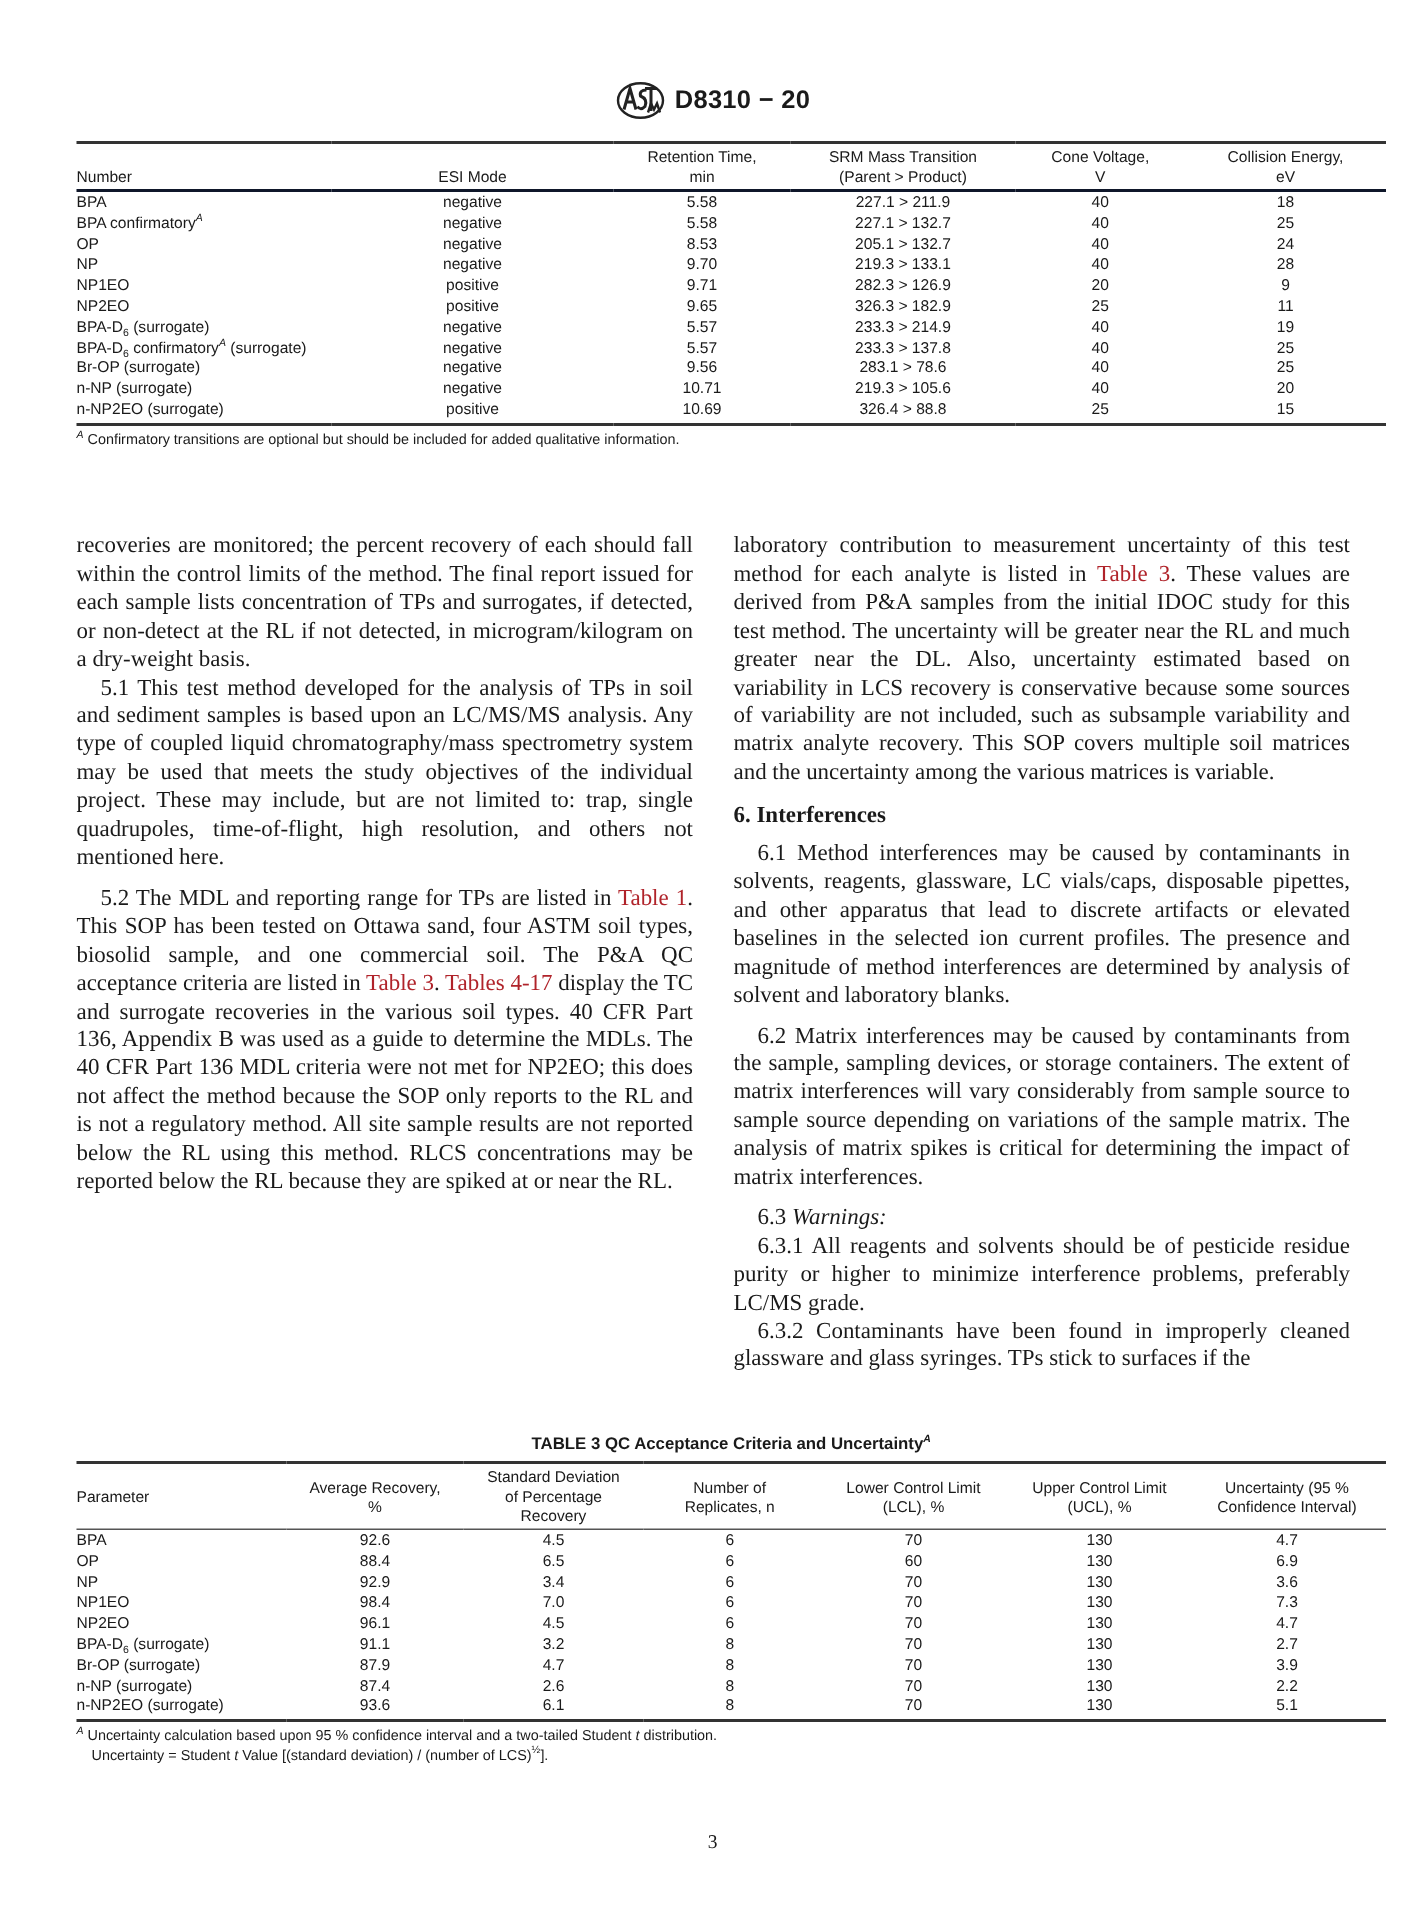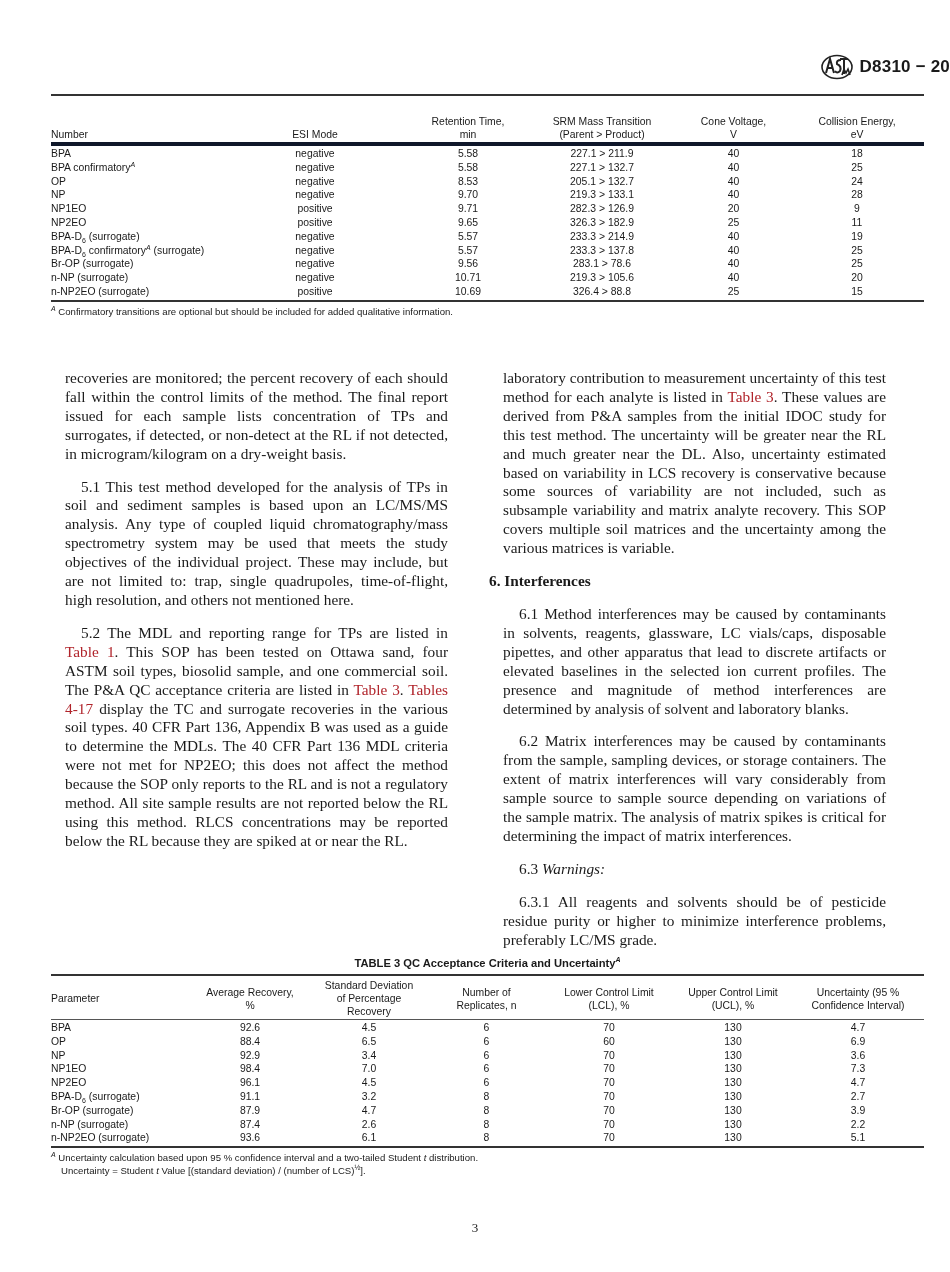--- a/index.html
+++ b/index.html
@@ -1,44 +1,44 @@
 <!DOCTYPE html>
 <html><head>
 <meta charset="utf-8">
 <style>
   html, body { margin: 0; padding: 0; background: #ffffff; }
   body { width: 950px; height: 1272px; position: relative; overflow: hidden; color: #1a1a1a; }
 
-  .header { position: absolute; top: 54px; left: 0; width: 950px; text-align: right; }
+  .header { position: absolute; top: 54px; left: 0; width: 950px; text-align: center; }
   .header-inner { display: inline-flex; align-items: center; gap: 6px; }
   .logo { width: 34px; height: 26px; }
   .doc-id { font-family: "Liberation Sans", sans-serif; font-weight: bold; font-size: 17px; letter-spacing: 0.2px; }
 
   .table-title { font-family: "Liberation Sans", sans-serif; font-weight: bold; font-size: 11.2px; text-align: center; }
   table.data { border-collapse: collapse; font-family: "Liberation Sans", sans-serif; font-size: 10.4px; }
   table.data th { font-weight: normal; vertical-align: bottom; line-height: 13px; padding: 0; }
   table.data td { padding: 0; line-height: 13.8px; }
   table.data .c { text-align: center; }
   table.data .l { text-align: left; }
   .sup { font-size: 7px; vertical-align: super; font-style: italic; line-height: 0; }
   .sub { font-size: 7px; vertical-align: sub; line-height: 0; }
   .footnote { font-family: "Liberation Sans", sans-serif; font-size: 9.6px; line-height: 12.5px; }
 
   #t2 { position: absolute; left: 51px; top: 94px; width: 873px; }
   #t2 .table-title { margin-bottom: 6px; }
   #t2 table { width: 873px; border-top: 2px solid #333; border-bottom: 2px solid #333; }
-  #t2 thead tr th { border-bottom: 4px solid #0f172a; padding-top: 19px; padding-bottom: 1px; }
+  #t2 thead tr th { border-bottom: 2px solid #0f172a; padding-top: 3px; padding-bottom: 1px; }
   #t2 tbody tr:first-child td { padding-top: 1px; }
   #t2 tbody tr:last-child td { padding-bottom: 1px; }
   #t2 .footnote { margin-top: 4px; }
 
   .col { position: absolute; top: 355px; width: 411px; font-family: "Liberation Serif", serif; font-size: 15.3px; line-height: 18.9px; text-align: justify; }
   #col-left { left: 51px; }
   #col-right { left: 489px; }
-  .col p { margin: 14px; }
+  .col p { margin: 0; }
   .col p.ind { text-indent: 16px; }
   .col .gap { margin-top: 8px; }
   .col h2 { font-size: 15.3px; font-weight: bold; margin: 10px 0 6px 0; line-height: 18.9px; }
   .link { color: #b0232a; }
   .ital { font-style: italic; }
 
   #t3 { position: absolute; left: 51px; top: 957px; width: 873px; }
   #t3 .table-title { margin-bottom: 5px; }
   #t3 table { width: 873px; border-top: 2px solid #333; border-bottom: 2px solid #333; }
   #t3 thead tr th { border-bottom: 1px solid #555; padding-top: 3px; padding-bottom: 1px; }
@@ -185,20 +185,21 @@
   <p class="ind gap"><span>5.2  The MDL and reporting range for TPs are listed in </span><span class="link">Table 1</span><span>. This SOP has been tested on Ottawa sand, four ASTM soil types, biosolid sample, and one commercial soil. The P&amp;A QC acceptance criteria are listed in </span><span class="link">Table 3</span><span>. </span><span class="link">Tables 4-17</span><span> display the TC and surrogate recoveries in the various soil types. 40 CFR Part 136, Appendix B was used as a guide to determine the MDLs. The 40 CFR Part 136 MDL criteria were not met for NP2EO; this does not affect the method because the SOP only reports to the RL and is not a regulatory method. All site sample results are not reported below the RL using this method. RLCS concentrations may be reported below the RL because they are spiked at or near the RL.</span></p>
 </div>
 
 <div class="col" id="col-right">
   <p><span>laboratory contribution to measurement uncertainty of this test method for each analyte is listed in </span><span class="link">Table 3</span><span>. These values are derived from P&amp;A samples from the initial IDOC study for this test method. The uncertainty will be greater near the RL and much greater near the DL. Also, uncertainty estimated based on variability in LCS recovery is conservative because some sources of variability are not included, such as subsample variability and matrix analyte recovery. This SOP covers multiple soil matrices and the uncertainty among the various matrices is variable.</span></p>
   <h2>6.  Interferences</h2>
   <p class="ind">6.1  Method interferences may be caused by contaminants in solvents, reagents, glassware, LC vials/caps, disposable pipettes, and other apparatus that lead to discrete artifacts or elevated baselines in the selected ion current profiles. The presence and magnitude of method interferences are determined by analysis of solvent and laboratory blanks.</p>
   <p class="ind gap">6.2 Matrix interferences may be caused by contaminants from the sample, sampling devices, or storage containers. The extent of matrix interferences will vary considerably from sample source to sample source depending on variations of the sample matrix. The analysis of matrix spikes is critical for determining the impact of matrix interferences.</p>
   <p class="ind gap"><span>6.3  </span><span class="ital">Warnings:</span></p>
   <p class="ind">6.3.1 All reagents and solvents should be of pesticide residue purity or higher to minimize interference problems, preferably LC/MS grade.</p>
+  <p class="ind">6.3.2  Contaminants have been found in improperly cleaned glassware and glass syringes. TPs stick to surfaces if the</p>
 </div>
 
 <div id="t3">
   <div class="table-title"><span>TABLE 3 QC Acceptance Criteria and Uncertainty</span><span class="sup">A</span></div>
   <table class="data">
     <colgroup>
       <col style="width:140px">
         <col style="width:118px">
         <col style="width:120px">
         <col style="width:115px">

